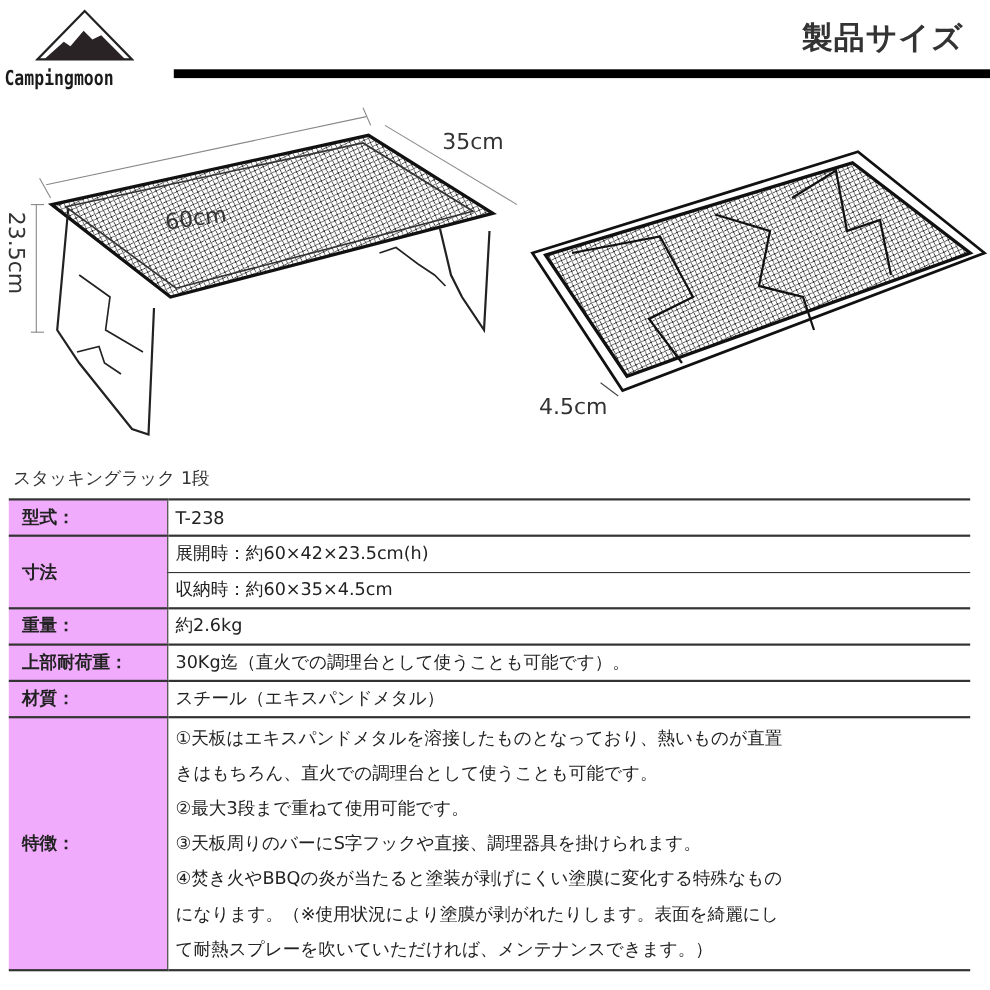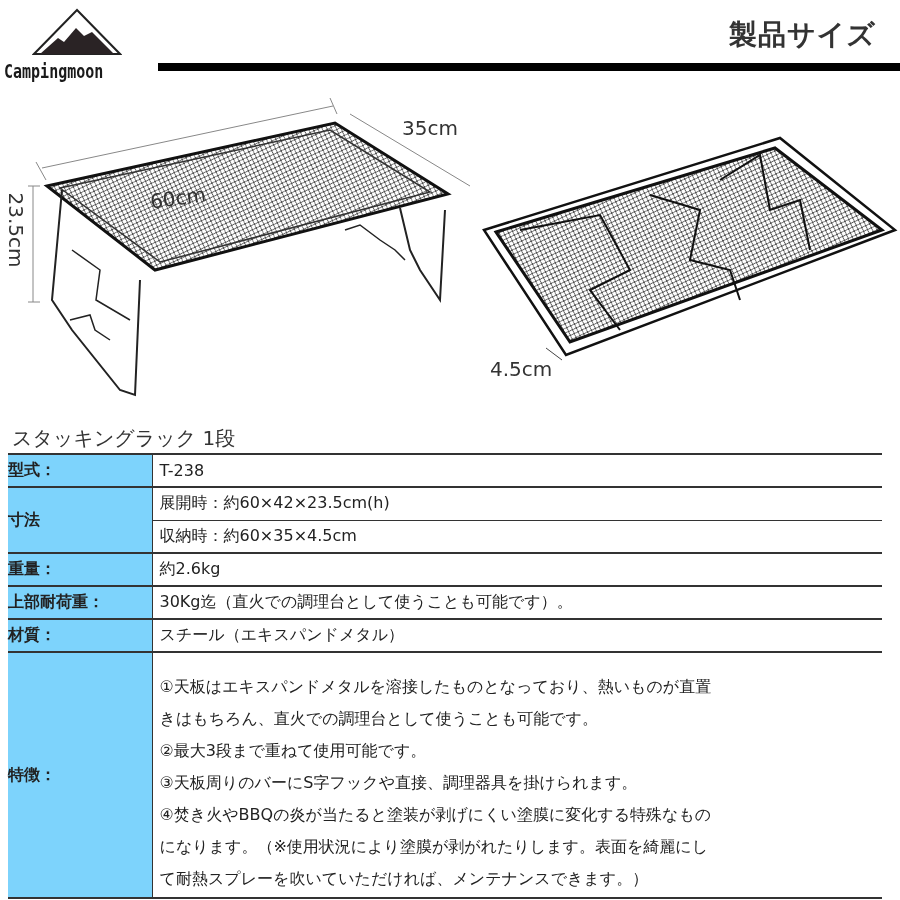--- a/index.html
+++ b/index.html
@@ -13,25 +13,25 @@
   .header-rule-left { position: absolute; left: 158px; top: 63px; width: 742px; height: 8px; background: #000; }
   .page-title { position: absolute; right: 24px; top: 16px; font-size: 28px; font-weight: bold; color: #333; letter-spacing: 1px; font-family: "DejaVu Sans", sans-serif; }
 
   .figure-left { position: absolute; left: 0; top: 90px; width: 480px; height: 320px; }
   .figure-right { position: absolute; left: 470px; top: 120px; width: 430px; height: 270px; }
   .dim-label { position: absolute; font-size: 20px; color: #333; font-family: "DejaVu Sans", sans-serif; }
   .dim-60 { left: 150px; top: 96px; transform: rotate(-8deg); }
   .dim-35 { left: 402px; top: 116px; }
   .dim-235 { left: -22px; top: 218px; transform: rotate(90deg); }
 
-  .product-name { position: absolute; left: 12px; top: 425px; font-size: 20px; color: #333; }
+  .product-name { position: absolute; left: 12px; top: 425px; font-size: 16px; color: #333; }
 
   .spec-table { position: absolute; left: 8px; top: 453px; width: 874px; border-collapse: collapse; font-size: 16px; }
   .spec-table td { border-top: 2px solid #333; border-bottom: 2px solid #333; vertical-align: middle; }
-  .spec-table td.label { width: 144px; background: #7dd3fc; font-weight: bold; padding-left: 0; color: #222; border-right: 1px solid #333; }
+  .spec-table td.label { width: 144px; background: #f0abfc; font-weight: bold; padding-left: 12px; color: #222; border-right: 1px solid #333; }
   .spec-table td.value { padding-left: 7px; color: #222; }
   .spec-table td.value.sub { border-top: 1px solid #333; border-bottom: 1px solid #333; }
   .row-h { height: 33px; }
   .feat-line { line-height: 32px; height: 32px; white-space: nowrap; }
 </style>
 </head>
 <body>
 
 <div class="logo">
   <svg width="90" height="48" viewBox="0 0 90 48">
@@ -112,21 +112,21 @@
   <tr class="row-h">
     <td class="label">上部耐荷重：</td>
     <td class="value">30Kg迄（直火での調理台として使うことも可能です）。</td>
   </tr>
   <tr class="row-h">
     <td class="label">材質：</td>
     <td class="value">スチール（エキスパンドメタル）</td>
   </tr>
   <tr>
     <td class="label">特徴：</td>
-    <td class="value" style="padding-top:18px; padding-bottom:2px;">
+    <td class="value" style="padding-top:2px; padding-bottom:2px;">
       <div class="feat-line">①天板はエキスパンドメタルを溶接したものとなっており、熱いものが直置</div>
       <div class="feat-line">きはもちろん、直火での調理台として使うことも可能です。</div>
       <div class="feat-line">②最大3段まで重ねて使用可能です。</div>
       <div class="feat-line">③天板周りのバーにS字フックや直接、調理器具を掛けられます。</div>
       <div class="feat-line">④焚き火やBBQの炎が当たると塗装が剥げにくい塗膜に変化する特殊なもの</div>
       <div class="feat-line">になります。（※使用状況により塗膜が剥がれたりします。表面を綺麗にし</div>
       <div class="feat-line">て耐熱スプレーを吹いていただければ、メンテナンスできます。）</div>
     </td>
   </tr>
 </tbody>

